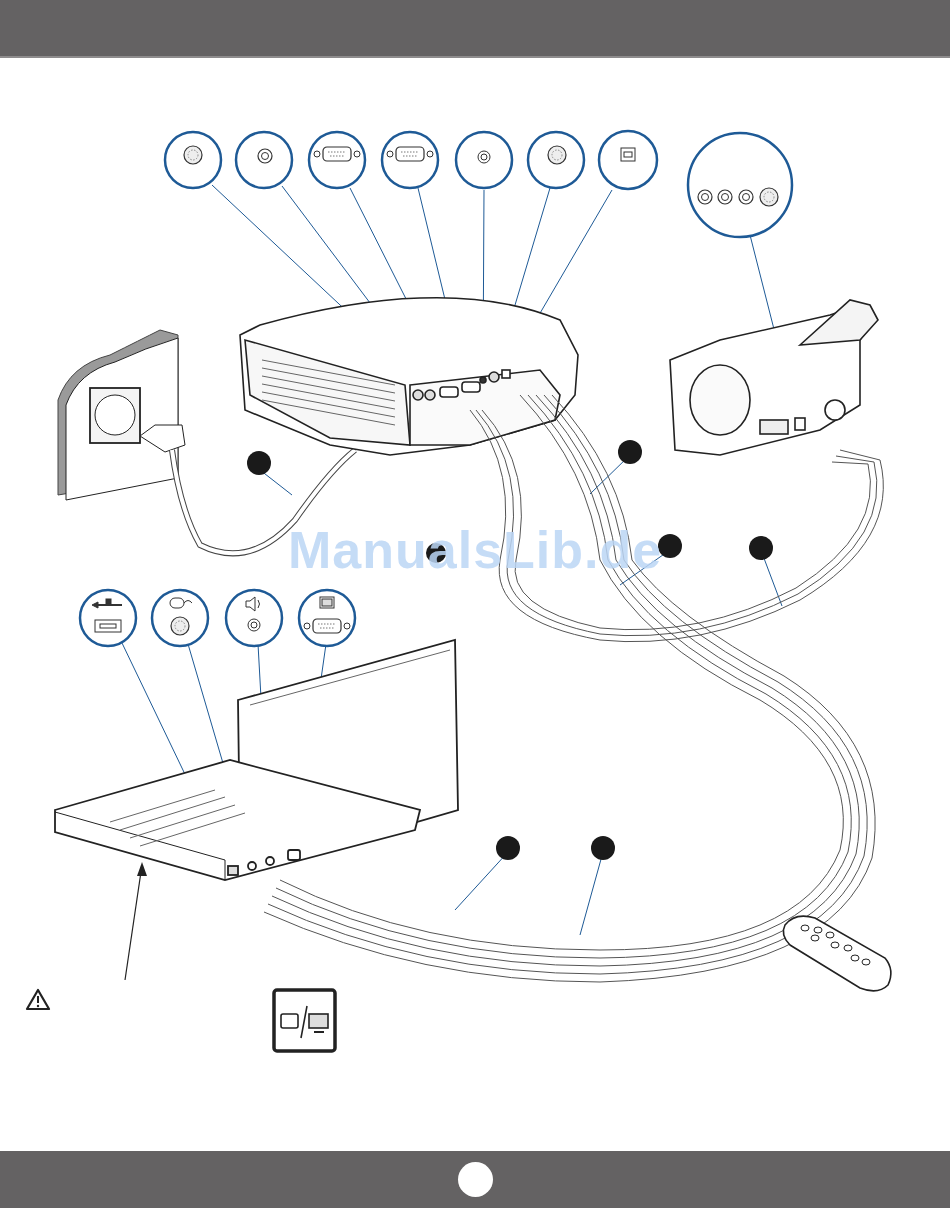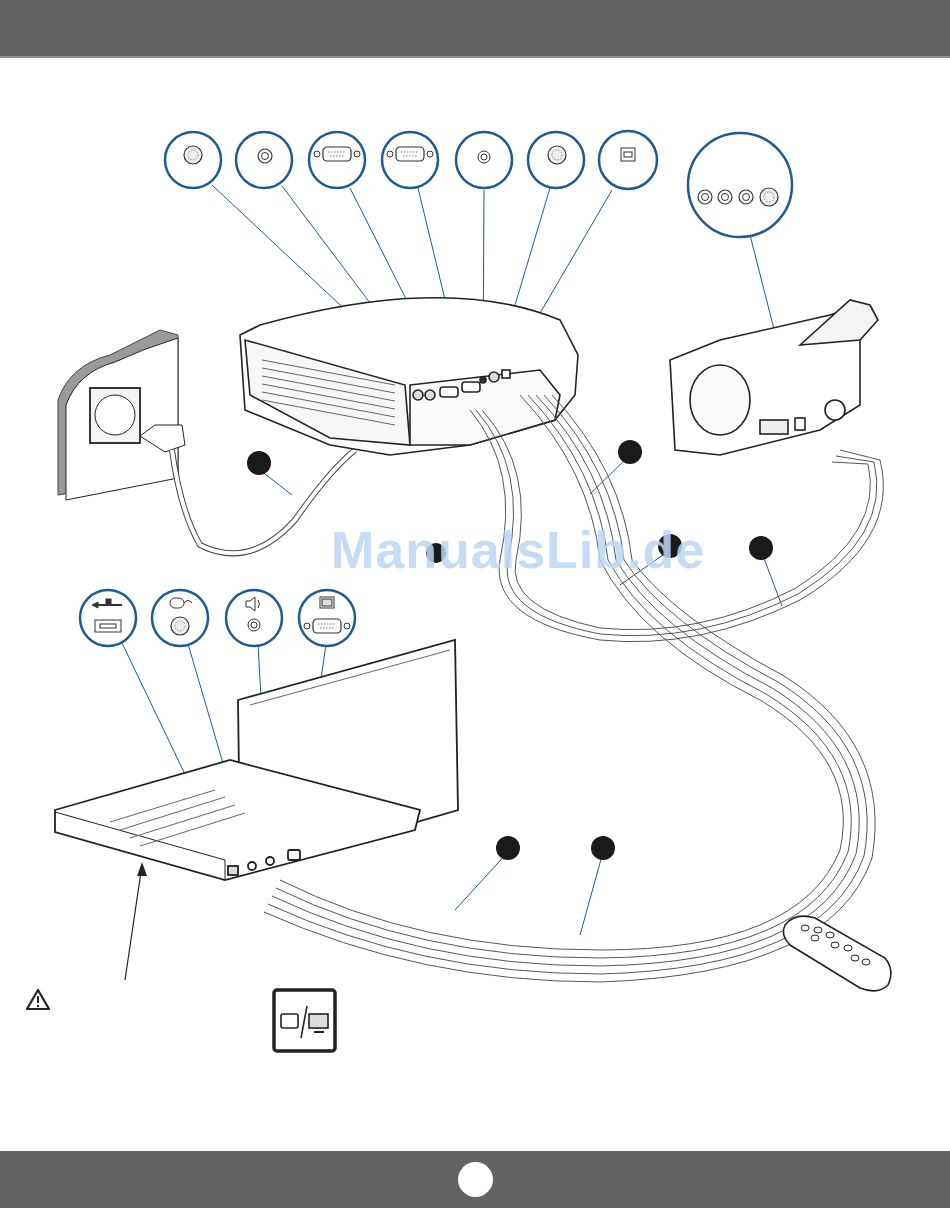--- a/index.html
+++ b/index.html
@@ -1,21 +1,21 @@
 <!DOCTYPE html>
 <html><head>
 <meta charset="utf-8">
 <style>
   html,body{margin:0;padding:0;background:#fff;}
   body{width:950px;height:1208px;position:relative;overflow:hidden;font-family:"Liberation Sans",sans-serif;}
   .header-bar{position:absolute;left:0;top:0;width:950px;height:56px;background:#646263;border-bottom:2px solid #8e8c8d;}
   .footer-bar{position:absolute;left:0;top:1151px;width:950px;height:57px;background:#646263;}
   .page-dot{position:absolute;left:458px;top:1162px;width:35px;height:35px;border-radius:50%;background:#fff;}
   svg.art{position:absolute;left:0;top:0;}
-  .watermark{position:absolute;left:288px;top:520px;font-size:52px;font-weight:bold;color:#bcd6f5;opacity:.85;letter-spacing:1px;margin-left:43px;}
+  .watermark{position:absolute;left:288px;top:520px;font-size:52px;font-weight:bold;color:#bcd6f5;opacity:.85;letter-spacing:1px;}
 </style>
 </head>
 <body>
 
 <div class="header-bar"></div>
 
 <svg class="art" width="950" height="1208" viewBox="0 0 950 1208">
   <defs>
     <g id="vga">
       <rect x="-14" y="-7" width="28" height="14" rx="4" fill="#fff" stroke="#333" stroke-width="1.2"></rect>

